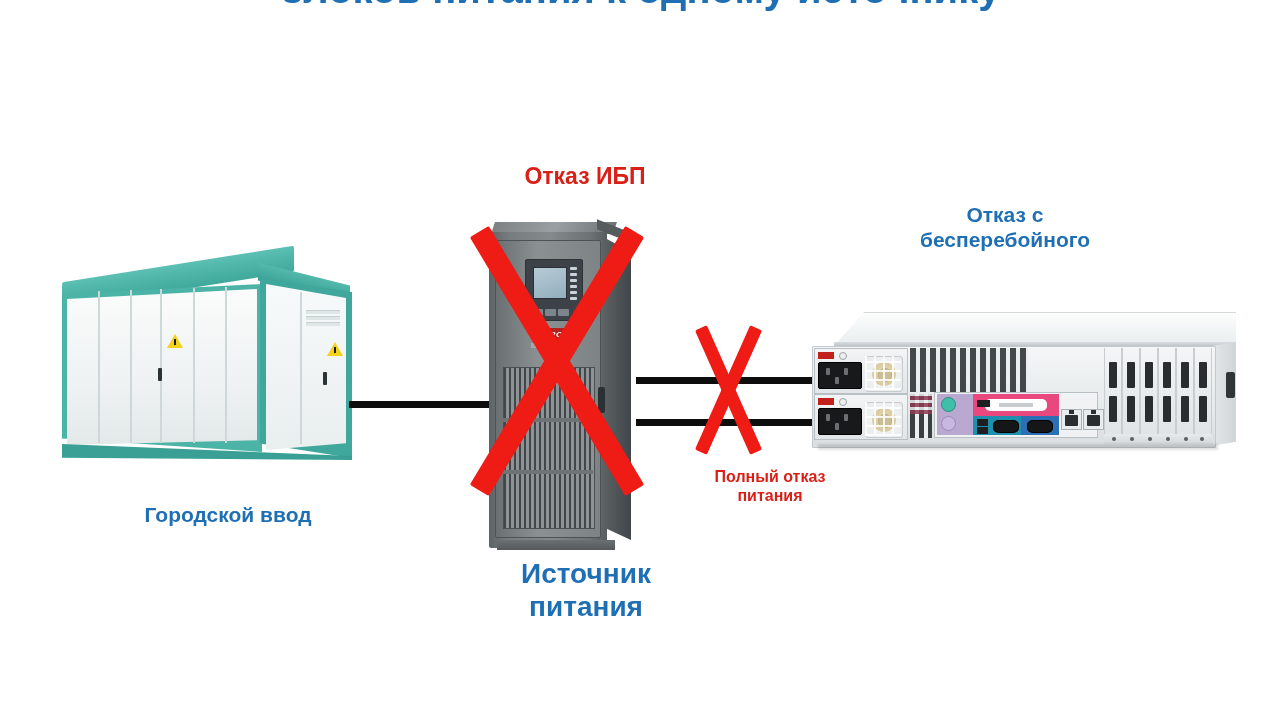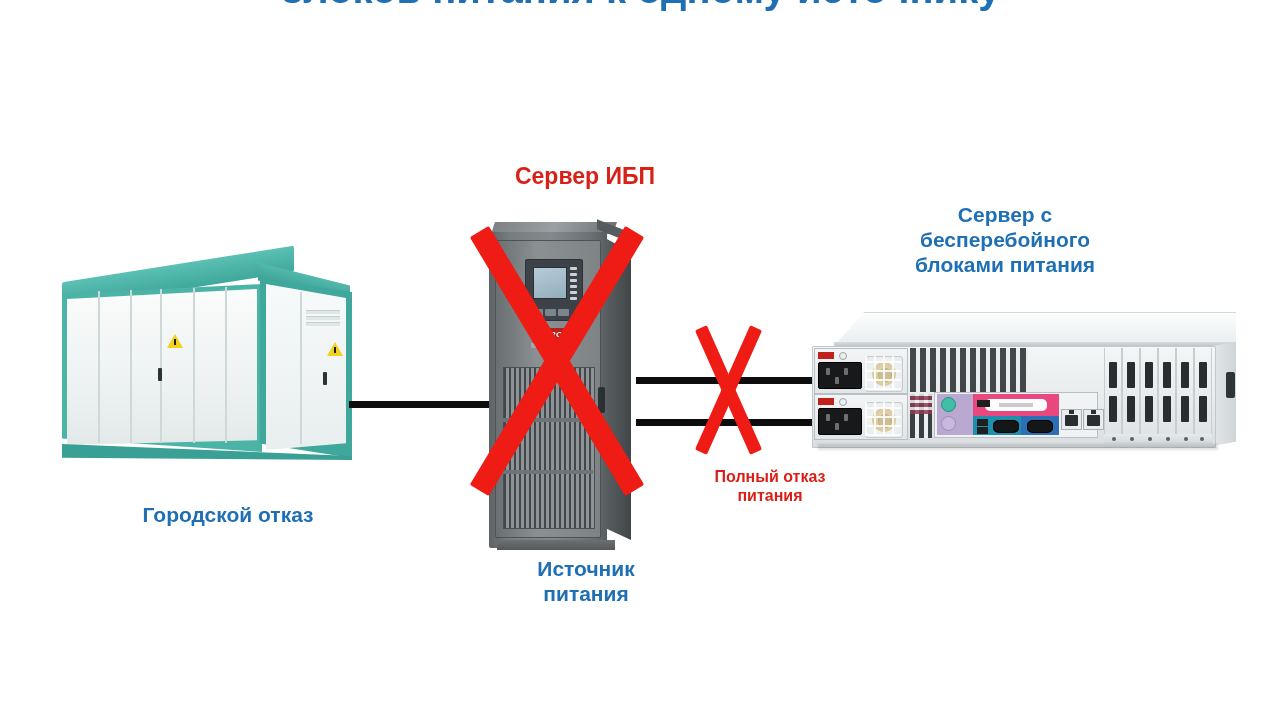--- a/index.html
+++ b/index.html
@@ -18,21 +18,21 @@
     font-size:40px;font-weight:bold;letter-spacing:0px;
     color:#1f6fb5;white-space:nowrap;line-height:46px;
   }
 
   
   .lbl{position:absolute;text-align:center;font-weight:bold;line-height:1.18;}
   .lbl-blue{color:#1f6fb5;}
   .lbl-red{color:#d91f16;}
 
   #label-city{left:38px;top:503px;width:380px;font-size:21px;}
-  #label-ups{left:436px;top:557px;width:300px;font-size:21px;}
+  #label-ups{left:436px;top:557px;width:300px;font-size:28px;}
   #label-server{left:845px;top:203px;width:320px;font-size:21px;}
   #label-ups-fail{left:430px;top:163px;width:310px;font-size:23px;}
   #label-total-fail{left:625px;top:468px;width:290px;font-size:16px;}
 
   
   .cable{position:absolute;background:#0d0d0d;}
   #cable-city-ups{left:349px;top:401px;width:165px;height:7px;}
   #cable-ups-srv-top{left:636px;top:377px;width:180px;height:7px;}
   #cable-ups-srv-bot{left:636px;top:419px;width:180px;height:7px;}
 
@@ -450,36 +450,35 @@
       <i style="left:62px;"></i>
         <i style="left:80px;"></i>
         <i style="left:96px;"></i>
     </div>
 
     <div class="srv-handle"></div>
     <div class="srv-shadow"></div>
   </div>
 
   <div class="lbl lbl-blue" id="label-city">
-    <div>Городской отказ</div>
+    <div>Городской ввод</div>
   </div>
 
   <div class="lbl lbl-blue" id="label-ups">
     <div>Источник</div>
     <div>питания</div>
   </div>
 
   <div class="lbl lbl-blue" id="label-server">
-    <div>Сервер с</div>
+    <div>Отказ с</div>
     <div>бесперебойного</div>
-    <div>блоками питания</div>
   </div>
 
   <div class="lbl lbl-red" id="label-ups-fail">
-    <div>Сервер ИБП</div>
+    <div>Отказ ИБП</div>
   </div>
 
   <div class="lbl lbl-red" id="label-total-fail">
     <div>Полный отказ</div>
     <div>питания</div>
   </div>
 
 </div>
 
 </body></html>

